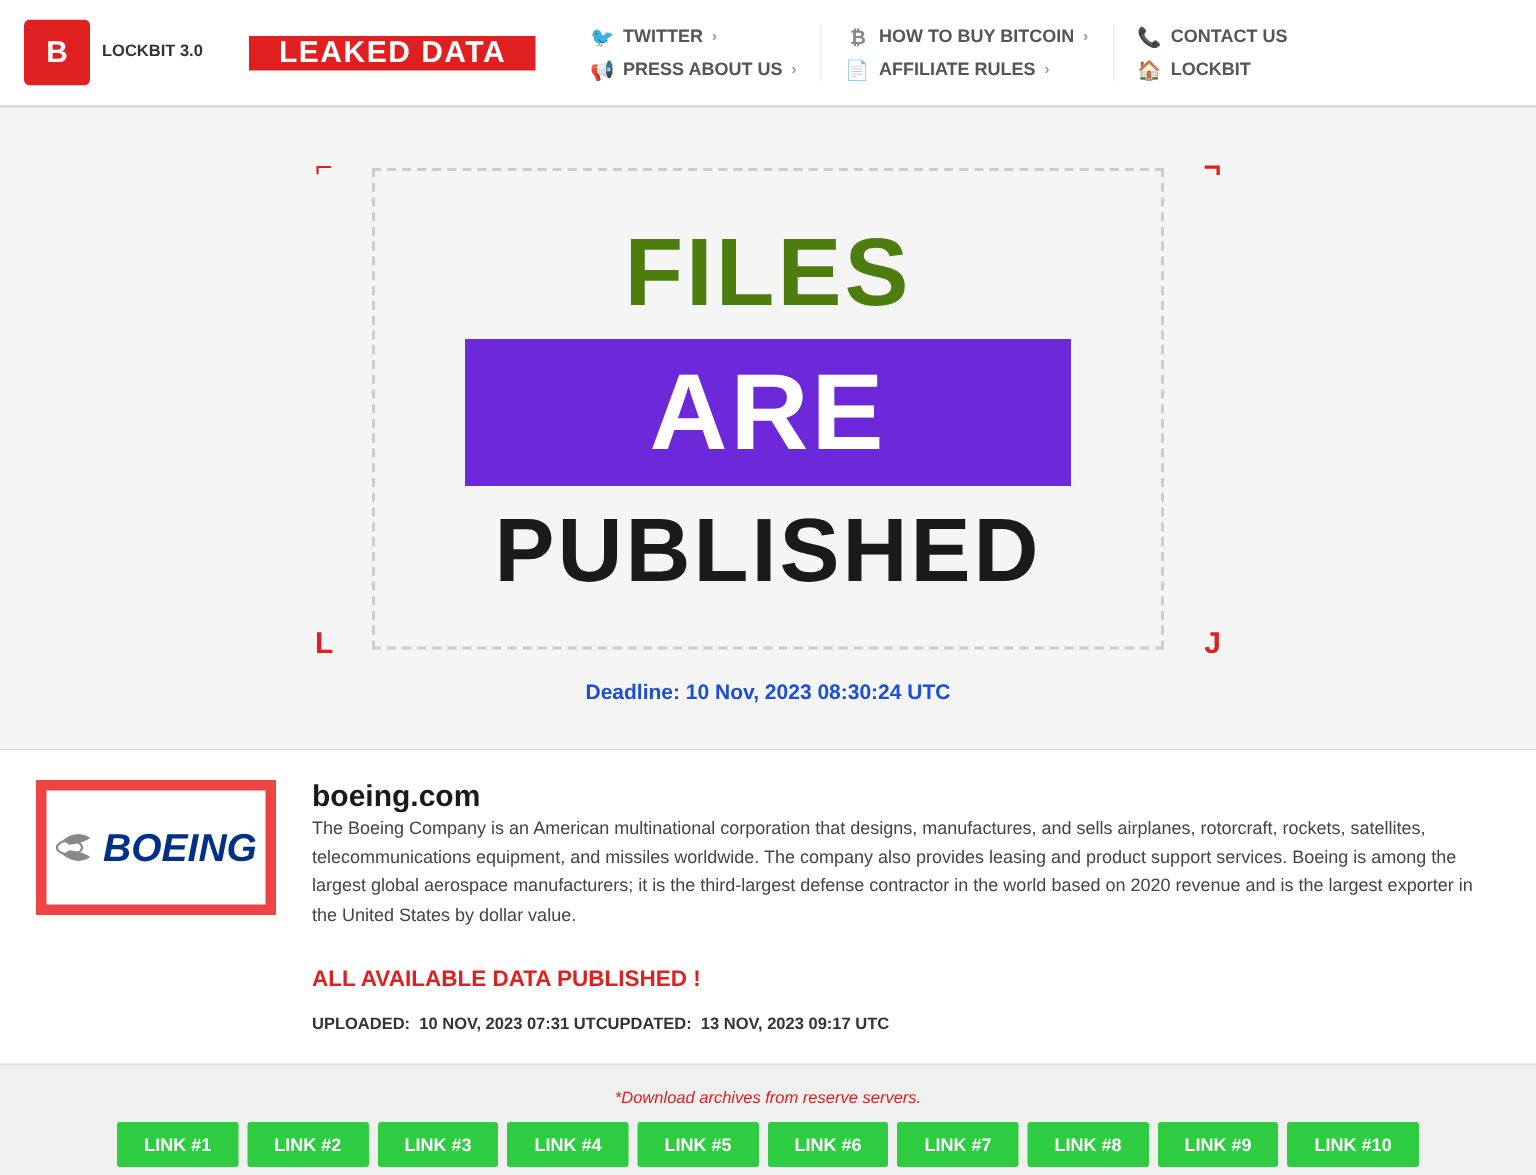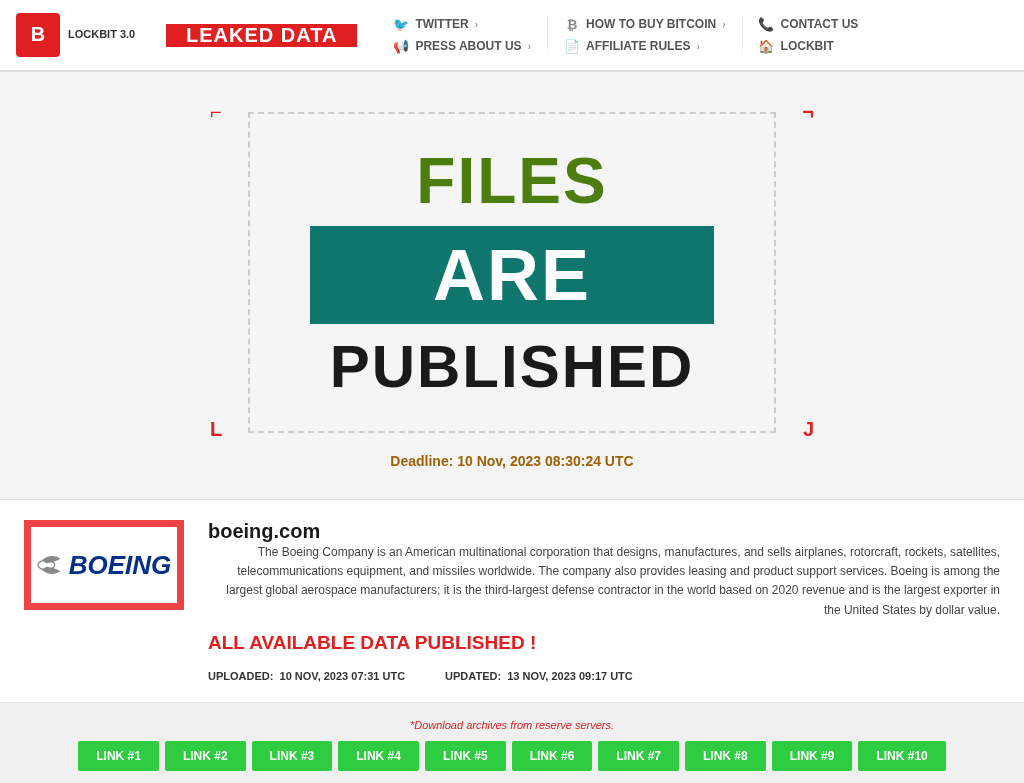--- a/index.html
+++ b/index.html
@@ -103,21 +103,21 @@
       background: transparent;
     }
     .hero-files {
       font-size: 64px;
       font-weight: 900;
       color: #4d7c0f;
       letter-spacing: 2px;
       display: block;
     }
     .hero-are-wrap {
-      background: #0f766e;
+      background: #6d28d9;
       display: block;
       margin: 8px -20px;
       padding: 8px 20px;
     }
     .hero-are {
       font-size: 72px;
       font-weight: 900;
       color: #fff;
       letter-spacing: 2px;
     }
@@ -126,21 +126,21 @@
       font-weight: 900;
       color: #1a1a1a;
       letter-spacing: 2px;
       display: block;
       margin-top: 8px;
     }
     .deadline {
       margin-top: 20px;
       font-size: 14px;
       font-weight: bold;
-      color: #a16207;
+      color: #1d4ed8;
     }
 
     
     .victim-card {
       background: #fff;
       padding: 20px 24px;
       display: flex;
       gap: 24px;
       border-top: 1px solid #ddd;
       border-bottom: 1px solid #ddd;
@@ -175,34 +175,32 @@
     .victim-domain {
       font-size: 20px;
       font-weight: bold;
       color: #1a1a1a;
       margin-bottom: 0;
     }
     .victim-desc {
       font-size: 12px;
       color: #444;
       line-height: 1.6;
-      margin-bottom: 12px;
-      text-align: right;
+      margin-bottom: 24px;
     }
     .published-label {
-      font-size: 19px;
+      font-size: 15px;
       font-weight: bold;
       color: #e02020;
       margin-bottom: 16px;
     }
     .victim-meta {
       font-size: 11px;
       color: #666;
       display: flex;
-      gap: 40px;
     }
     .victim-meta span { font-weight: bold; color: #333; }
 
     
     .download-section {
       background: #f0f0f0;
       padding: 16px 20px;
       text-align: center;
     }
     .download-note {

